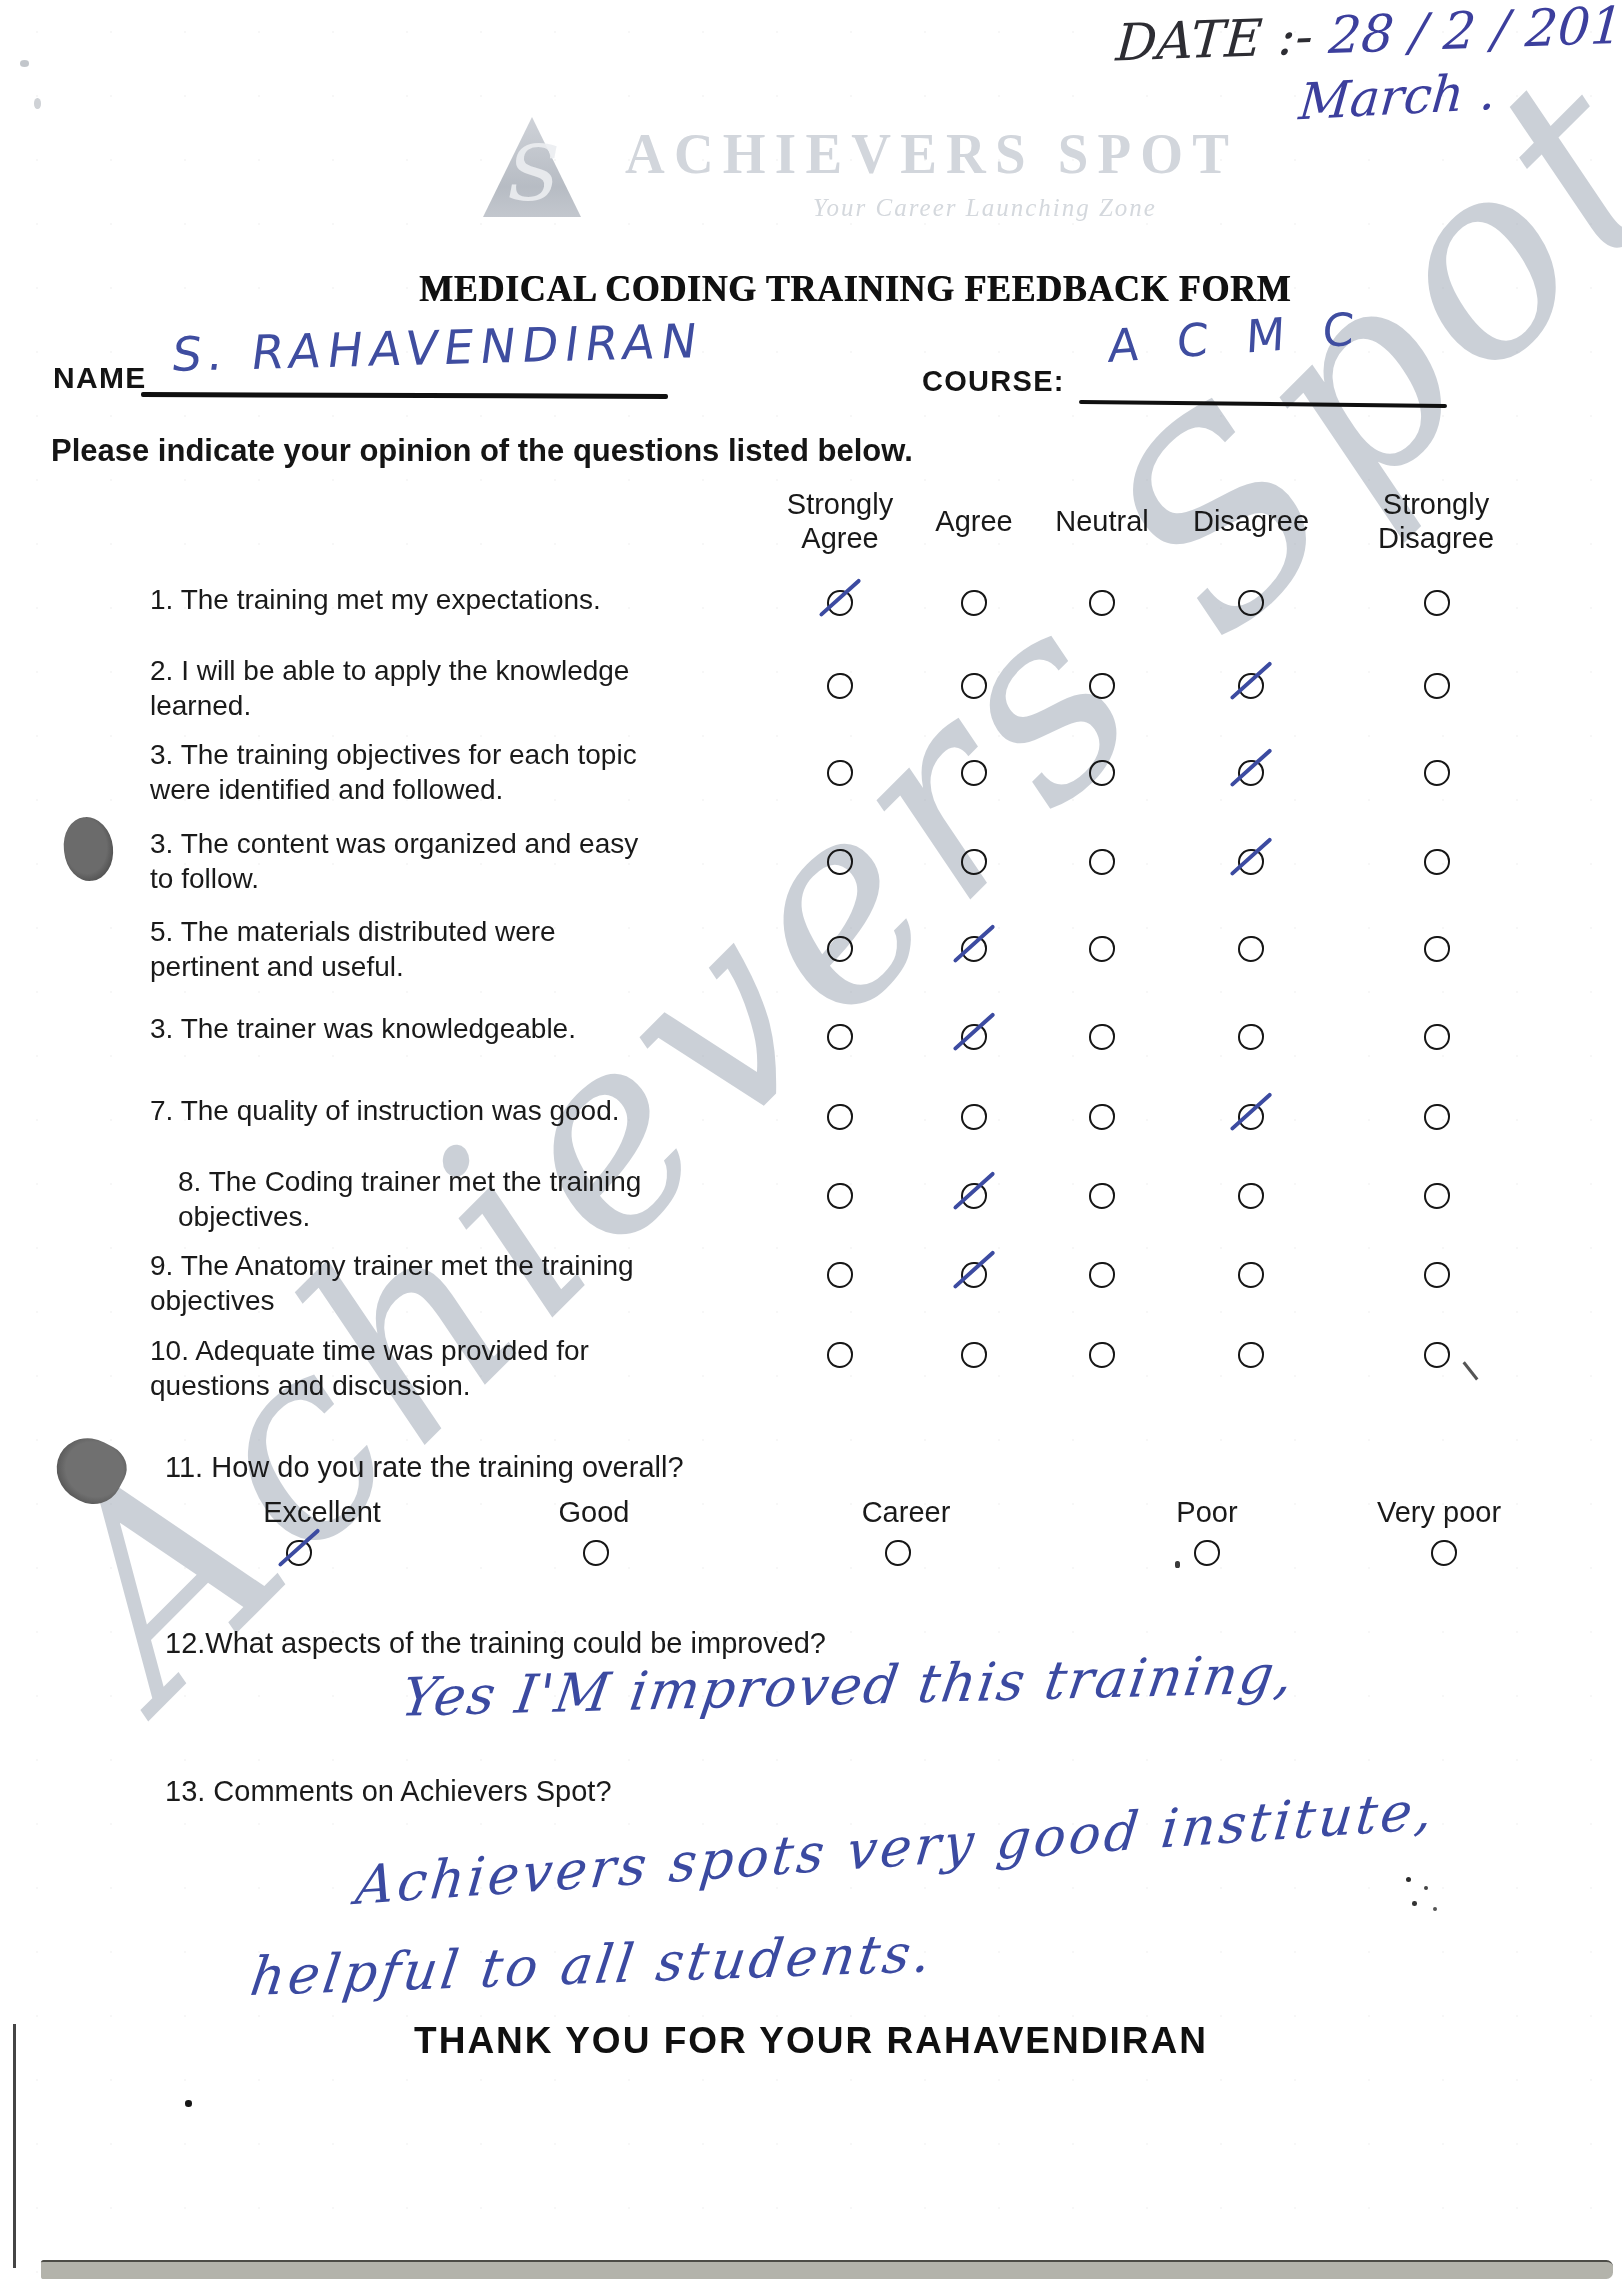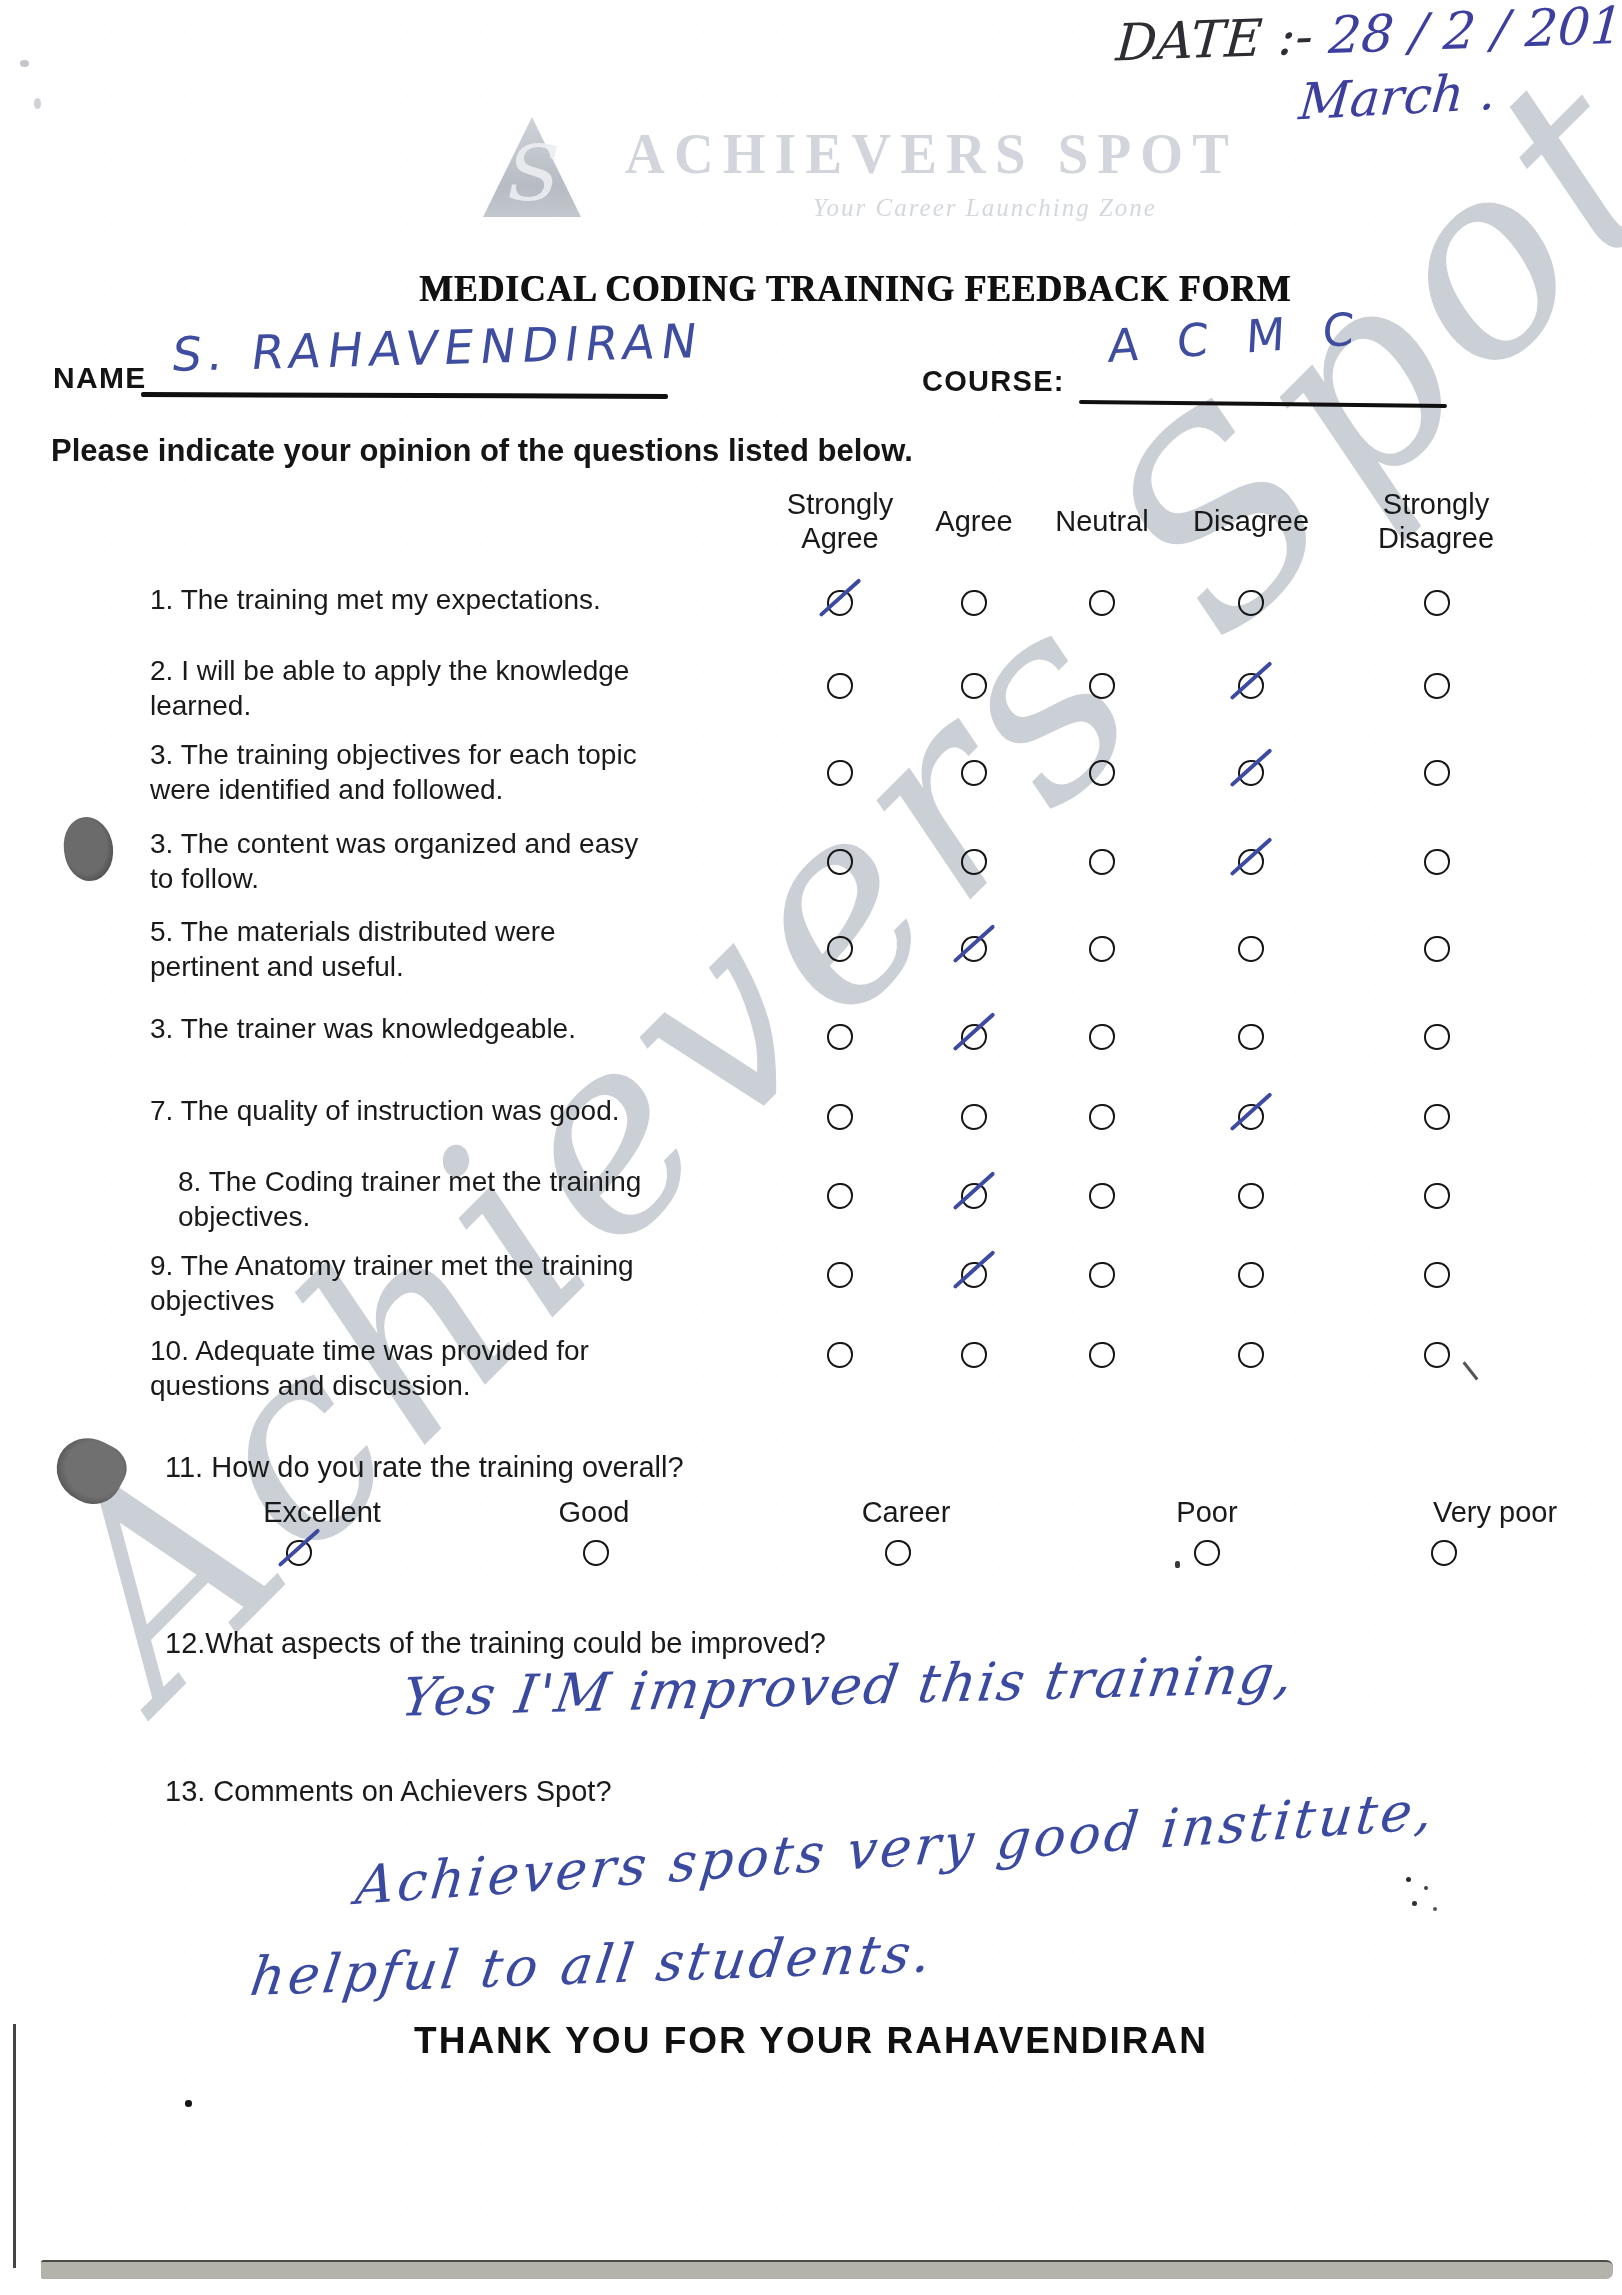--- a/index.html
+++ b/index.html
@@ -268,21 +268,21 @@
       <div class="opt-label" style="left: 217px;">Excellent</div>
       <span class="circle" style="left: 286px; top: 1540px;">
         <span class="mark"></span>
       </span>
       <div class="opt-label" style="left: 489px;">Good</div>
       <span class="circle" style="left: 583px; top: 1540px;"></span>
       <div class="opt-label" style="left: 801px;">Career</div>
       <span class="circle" style="left: 885px; top: 1540px;"></span>
       <div class="opt-label" style="left: 1102px;">Poor</div>
       <span class="circle" style="left: 1194px; top: 1540px;"></span>
-      <div class="opt-label" style="left: 1390px;">Very poor</div>
+      <div class="opt-label" style="left: 1334px;">Very poor</div>
       <span class="circle" style="left: 1431px; top: 1540px;"></span>
     </div>
 
   <div class="q-block" style="left:165px; top:1627px;">12.What aspects of the training could be improved?</div>
   <div class="hw-a12 hw">Yes I'M improved this training,</div>
 
   <div class="q-block" style="left:165px; top:1775px;">13. Comments on Achievers Spot?</div>
   <div class="hw-a13a hw">Achievers spots very good institute,</div>
   <div class="hw-a13b hw">helpful to all students.</div>
 

